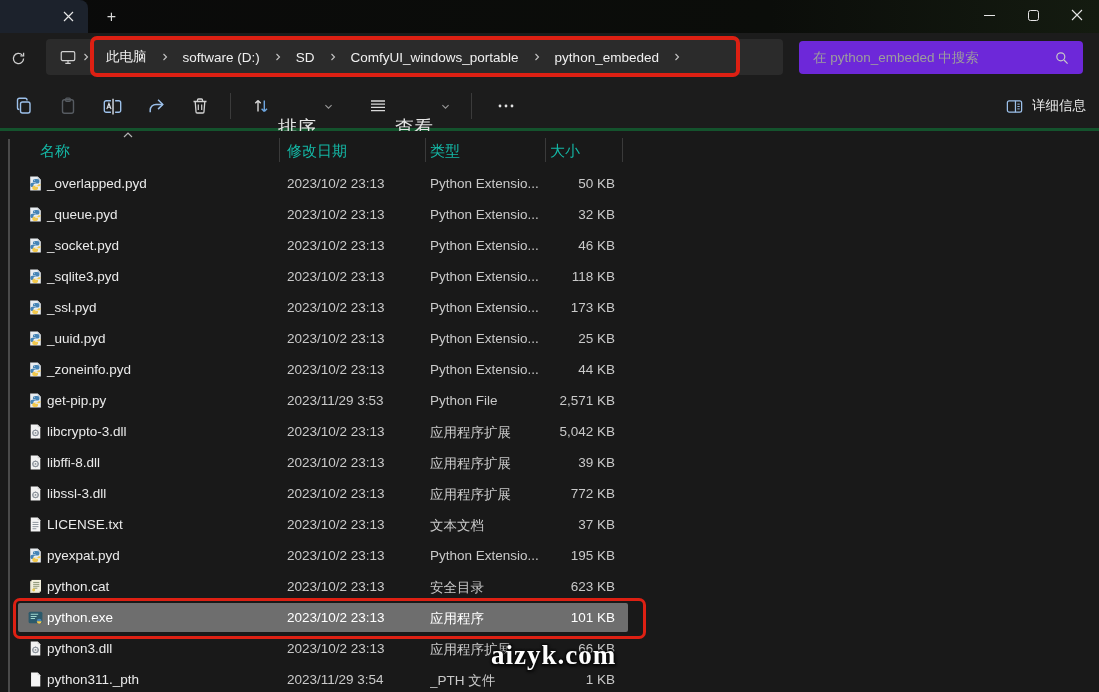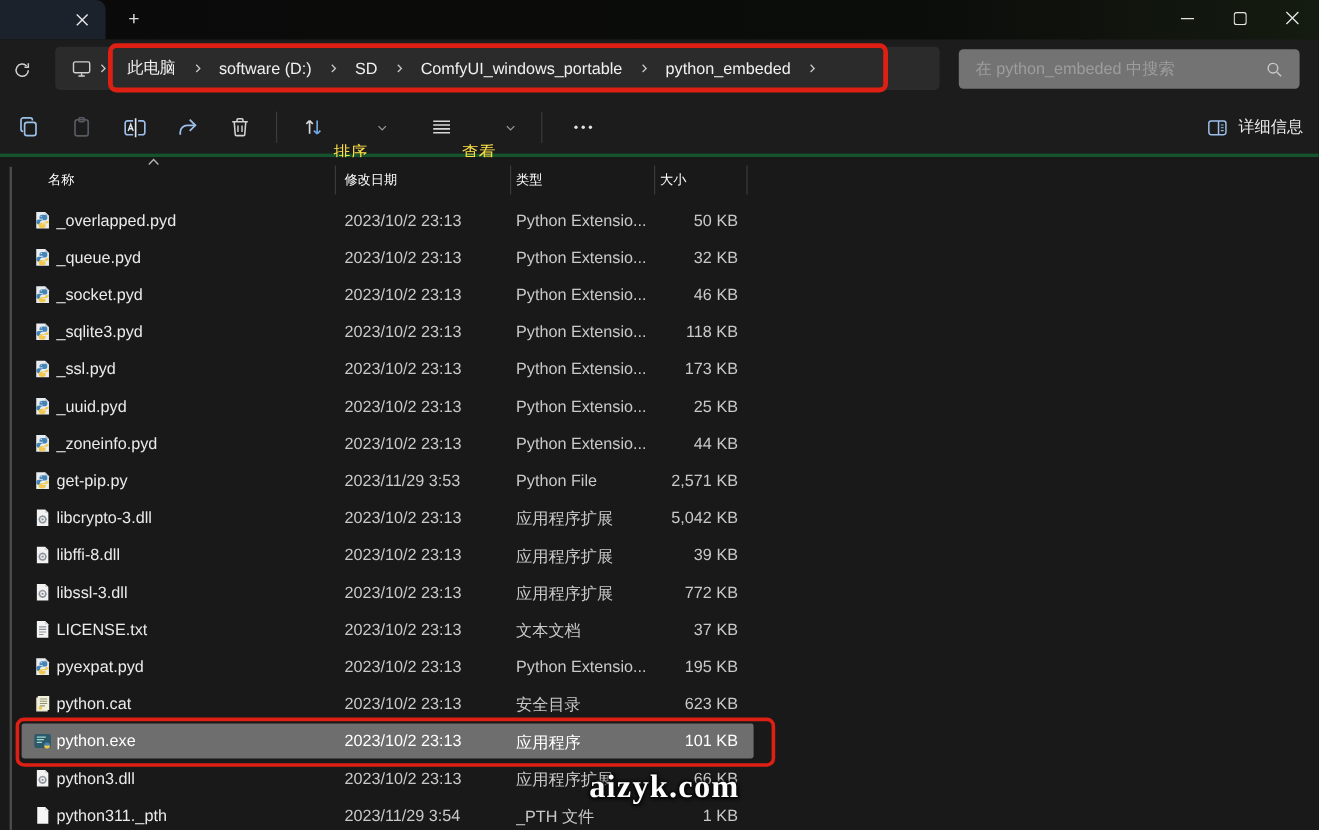--- a/index.html
+++ b/index.html
@@ -52,48 +52,48 @@
     color:#f0f0f0; font-size:13.5px; padding:5px 9px; border-radius:3px;
     white-space:nowrap; cursor:default;
   }
   .crumb-sep { display:flex; align-items:center; padding:0 3px; }
   .addr-red-box {
     position:absolute; left:90px; top:3px; width:650px; height:41px;
     border:4px solid var(--red); border-radius:7px; pointer-events:none; z-index:6;
   }
   .search-pill {
     position:absolute; left:799px; top:8px; width:284px; height:33px;
-    background:#737373; border-radius:4px; display:flex; align-items:center;
+    background:#6d28d9; border-radius:4px; display:flex; align-items:center;
   }
   .search-pill input {
     flex:1; background:transparent; border:none; outline:none;
     color:#e0e0e0; font-size:13.5px; padding-left:14px;
     font-family:"Liberation Sans", sans-serif;
   }
   .search-pill input::placeholder { color:#9d9d9d; opacity:1; }
   .search-icon-wrap { padding-right:13px; display:flex; }
 
   
   .toolbar { position:absolute; top:48px; left:0; width:1099px; height:50px;
     display:flex; align-items:center; }
   .tb-btn { width:40px; height:38px; margin-left:4px; border-radius:5px;
     display:flex; align-items:center; justify-content:center; }
   .tb-sep { width:1px; height:26px; background:#3b3b3b; margin:0 10px; }
   .tb-group { display:flex; align-items:center; gap:7px; padding:0 10px; height:38px; border-radius:5px; }
-  .tb-label { font-size:14px; color:#fde047;margin-top:44px; }
+  .tb-label { font-size:19px; color:#e5e5e5;margin-top:44px; }
   .details-group { position:absolute; right:13px; top:48px; height:50px;
     display:flex; align-items:center; gap:8px; }
   .details-label { font-size:13.5px; color:#ebebeb; }
 
   
   .content { position:absolute; top:131px; left:0; width:1099px; height:561px; background:#191919; }
   .left-divider { position:absolute; left:8px; top:8px; width:2px; height:553px; background:#4a4a4a; }
 
   .list-header { position:absolute; top:4px; left:0; width:1099px; height:30px; }
-  .col-h { position:absolute; top:7px; font-size:11px; color:#ffffff; white-space:nowrap; }
+  .col-h { position:absolute; top:7px; font-size:15px; color:#14b8a6; white-space:nowrap; }
   .col-name   { left:40px; }
   .col-date   { left:287px; }
   .col-type   { left:430px; }
   .col-size   { left:550px; }
   .sort-caret { position:absolute; left:122px; top:-4px; }
   .col-sep { position:absolute; top:3px; width:1px; height:24px; background:#3a3a3a; }
 
   .rows { position:absolute; top:37px; left:0; width:1099px; }
   .row { position:relative; width:962px; height:31px; }
   .row-bg { display:none; }

